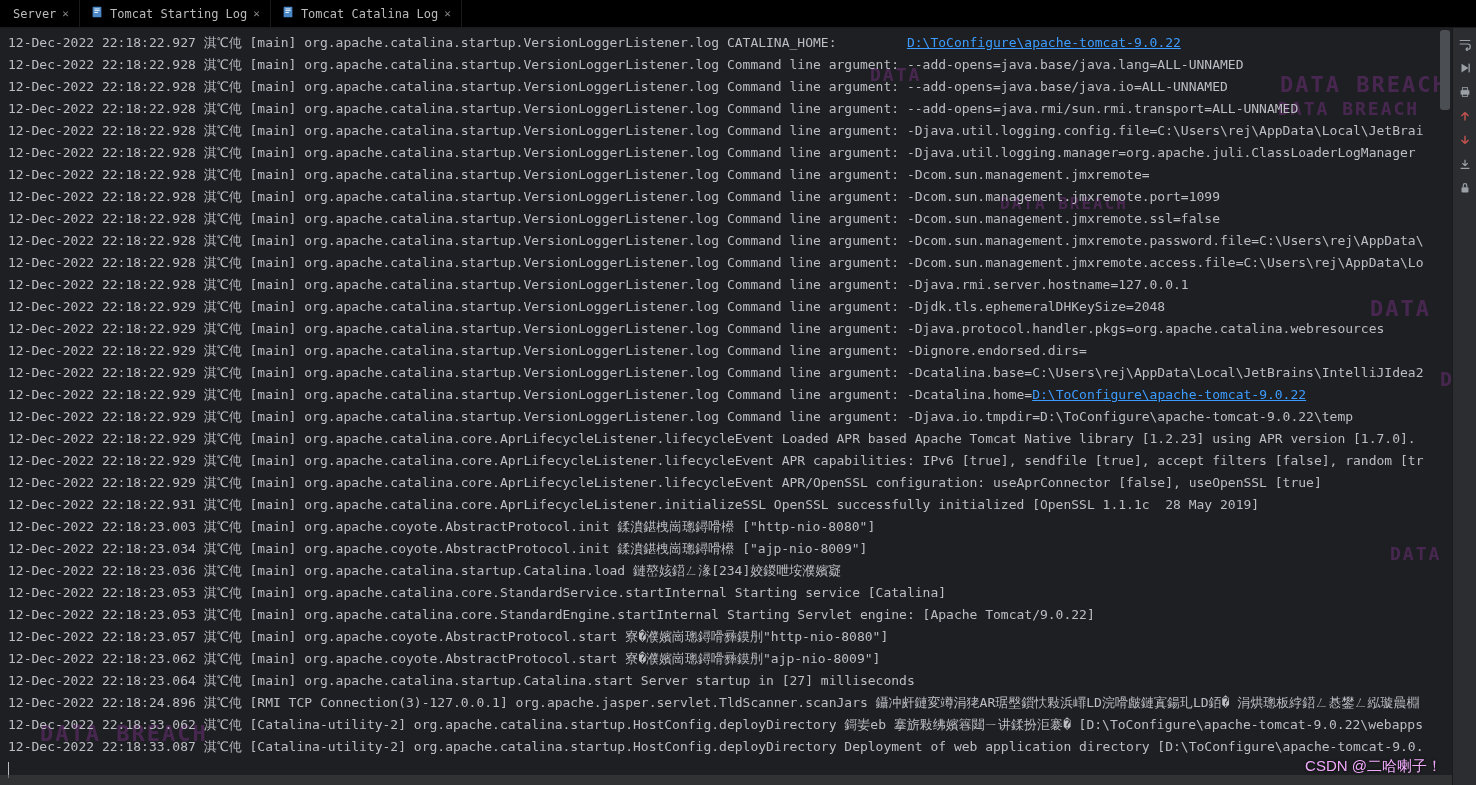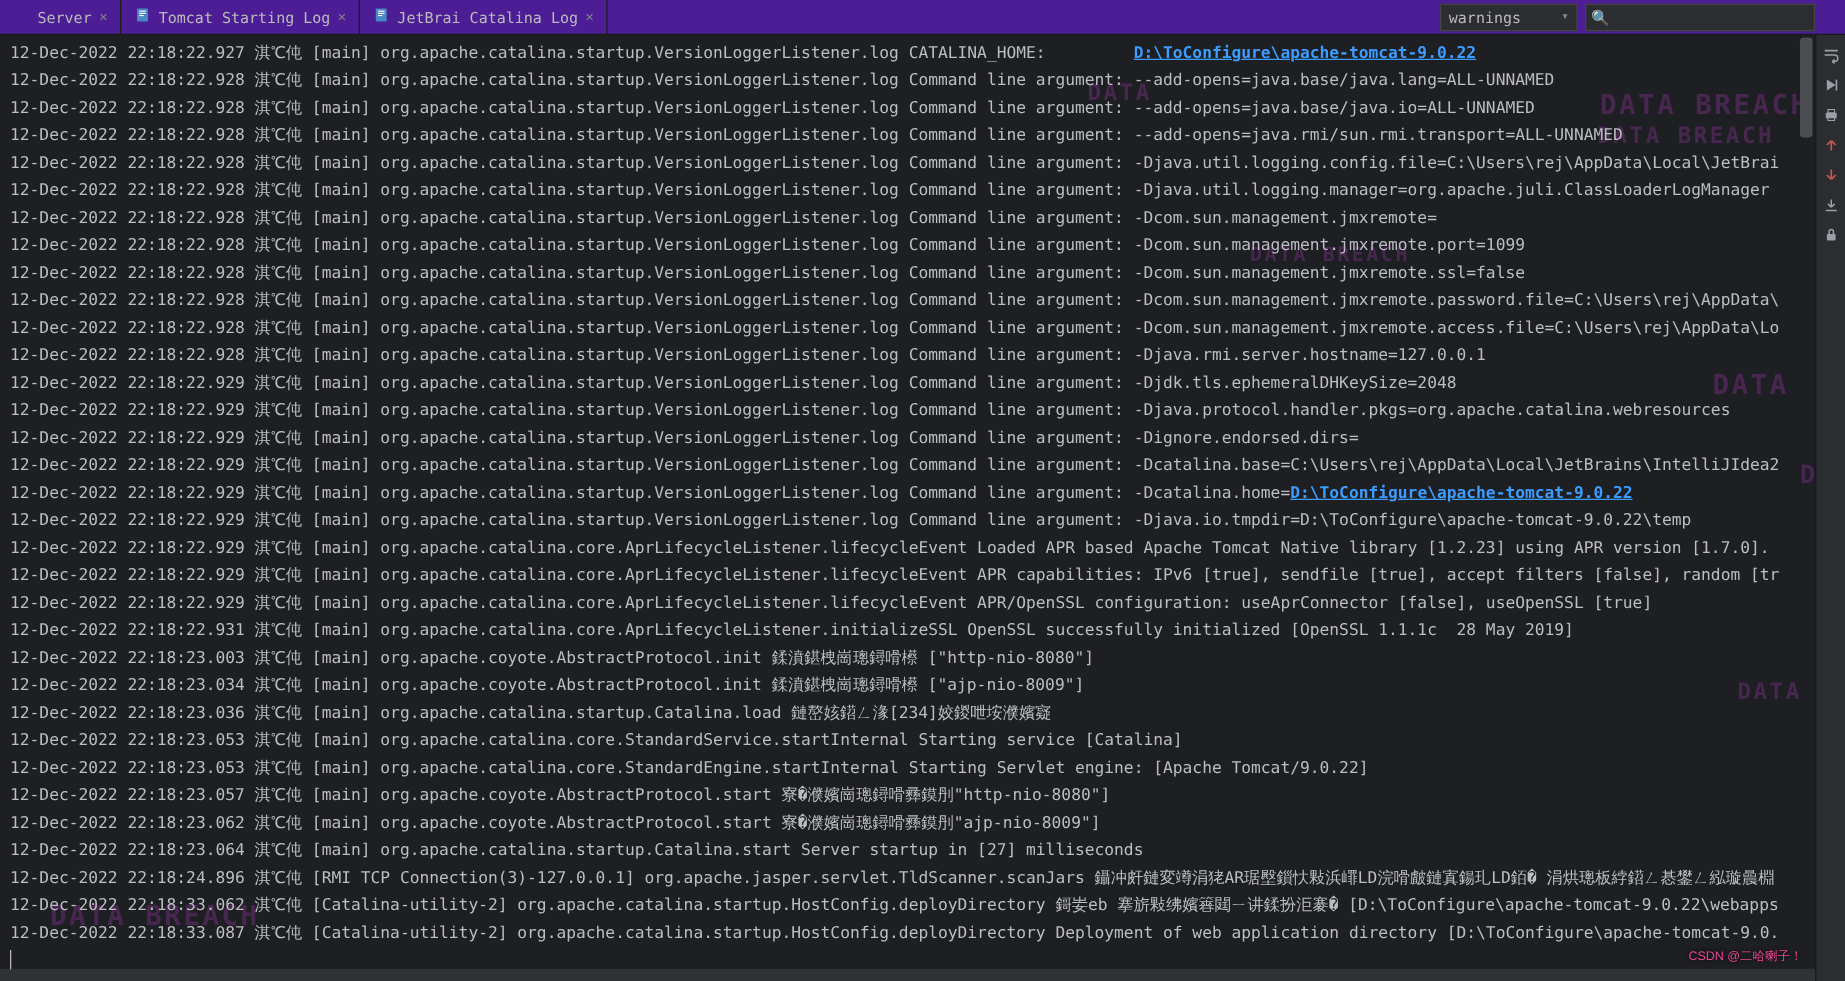--- a/index.html
+++ b/index.html
@@ -1,20 +1,20 @@
 <!DOCTYPE html>
 <html><head>
 <meta charset="utf-8">
 <style>
   * { box-sizing: border-box; margin: 0; padding: 0; }
   html, body { width: 1476px; height: 785px; overflow: hidden; background: #1e1f22; font-family: "Consolas", "Menlo", monospace; }
   .tabbar {
     display: flex; align-items: center; height: 28px;
-    background: #4c1d95; border-bottom: 1px solid #191a1c;
-    font-size: 12px; color: #bbb; padding: 0 20px; justify-content: space-between;
+    background: #000000; border-bottom: 1px solid #191a1c;
+    font-size: 12px; color: #bbb; padding: 0 3px; justify-content: space-between;
   }
   .tabbar-left { display: flex; align-items: center; height: 100%; }
   .tab {
     display: flex; align-items: center; gap: 6px;
     padding: 0 10px; height: 100%;
     border-right: 1px solid #191a1c; cursor: pointer;
   }
   .tab .close { color: #888; font-size: 11px; }
   .tab-icon { width: 14px; height: 14px; }
   .tabbar-right { display: flex; align-items: center; gap: 6px; padding-right: 4px; }
@@ -44,32 +44,32 @@
   .bg-decor {
     position: absolute; inset: 0; pointer-events: none; z-index: 0;
     opacity: 0.22; overflow: hidden;
   }
   .decor-text {
     position: absolute; color: #d946ef; font-weight: 700;
     letter-spacing: 2px; font-family: monospace; white-space: nowrap;
   }
   .log-lines { position: relative; z-index: 1; white-space: pre; }
   .log-line { height: 22px; }
-  .link { color: #3c9cff; text-decoration: underline; cursor: pointer; font-weight: bold; }
+  .link { color: #3c9cff; text-decoration: underline; cursor: pointer; }
   .caret { display:inline-block; width:1px; height:16px; background:#bbb; vertical-align:middle; }
   .right-gutter {
     width: 24px; background: #2b2d30; border-left: 1px solid #191a1c;
     display: flex; flex-direction: column; align-items: center; gap: 10px;
     padding-top: 8px;
   }
   .gicon { width: 14px; height: 14px; color: #9aa0a6; cursor: pointer; }
   .gicon.red { color: #c75450; }
   .watermark {
     position: absolute; right: 10px; bottom: 8px; z-index: 2;
-    color: #ec4899; font-size: 10px; font-family: sans-serif;
+    color: #f0abfc; font-size: 15px; font-family: sans-serif;
     text-shadow: 0 0 3px #000;
   }
   .bottom-bar {
     position: absolute; left: 0; right: 0; bottom: 0; height: 10px;
     background: rgba(60,63,65,0.6); z-index: 1;
   }
   .scrollbar-v {
     position: absolute; top: 2px; right: 2px; width: 10px; height: 80px;
     background: #4b4e52; border-radius: 3px; z-index: 3; cursor: pointer;
   }
@@ -93,34 +93,24 @@
         <span>Tomcat Starting Log</span>
         <span class="close">✕</span>
       </div>
       <div class="tab">
         <span><svg class="tab-icon" viewBox="0 0 16 16">
             <rect x="3" y="2" width="10" height="12" rx="1" fill="#4a87c7"></rect>
             <rect x="5" y="4" width="6" height="1" fill="#fff"></rect>
             <rect x="5" y="6" width="6" height="1" fill="#fff"></rect>
             <rect x="5" y="8" width="4" height="1" fill="#fff"></rect>
           </svg></span>
-        <span>JetBrai Catalina Log</span>
+        <span>Tomcat Catalina Log</span>
         <span class="close">✕</span>
       </div>
     </div>
-  <div class="tabbar-right">
-    <div class="combo">
-      <span>warnings</span>
-      <span class="chev">▾</span>
-    </div>
-    <div class="search">
-      <span class="mag">🔍</span>
-      <input type="text" placeholder="" style="">
-    </div>
-  </div>
 </div>
 
 <div class="content-area">
   <div class="console">
     <div class="bg-decor" id="bg-decor">
         <span class="decor-text" style="top: 46px; left: 1280px; font-size: 22px;">DATA BREACH</span>
         <span class="decor-text" style="top: 70px; left: 1278px; font-size: 18px;">DATA BREACH</span>
         <span class="decor-text" style="top: 36px; left: 870px; font-size: 18px;">DATA</span>
         <span class="decor-text" style="top: 165px; left: 1000px; font-size: 16px;">DATA BREACH</span>
         <span class="decor-text" style="top: 515px; left: 1390px; font-size: 18px;">DATA BREACH</span>

